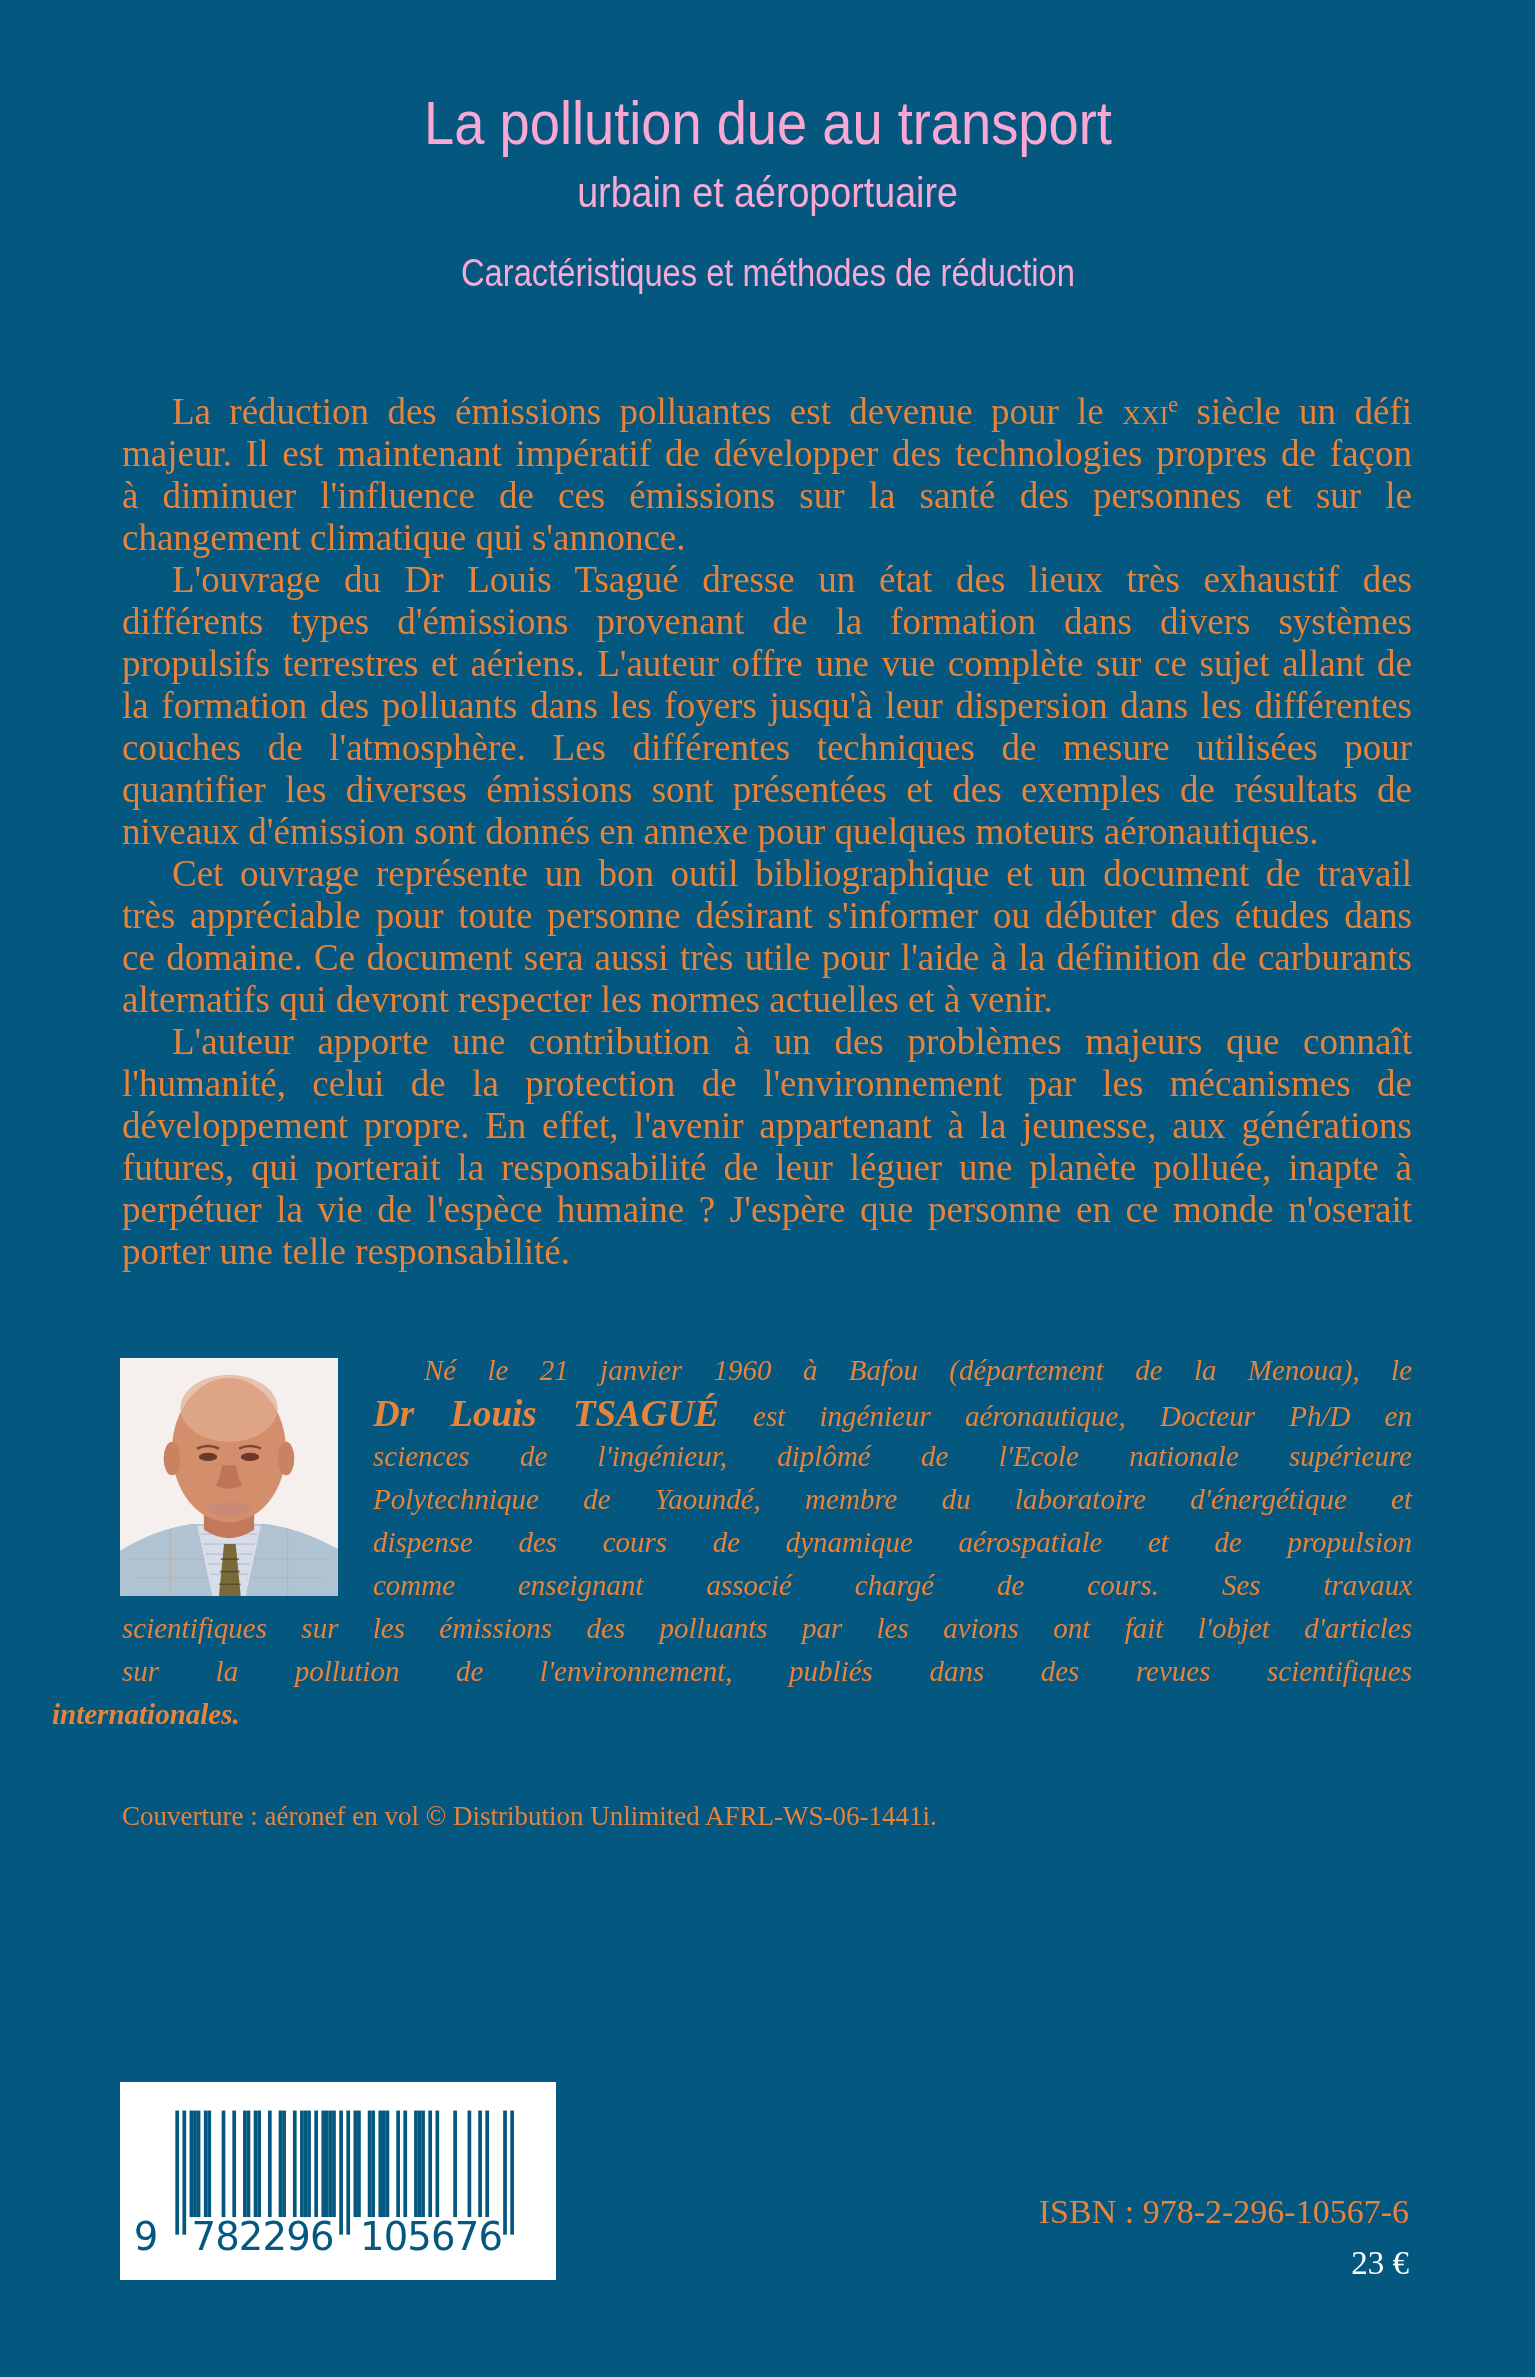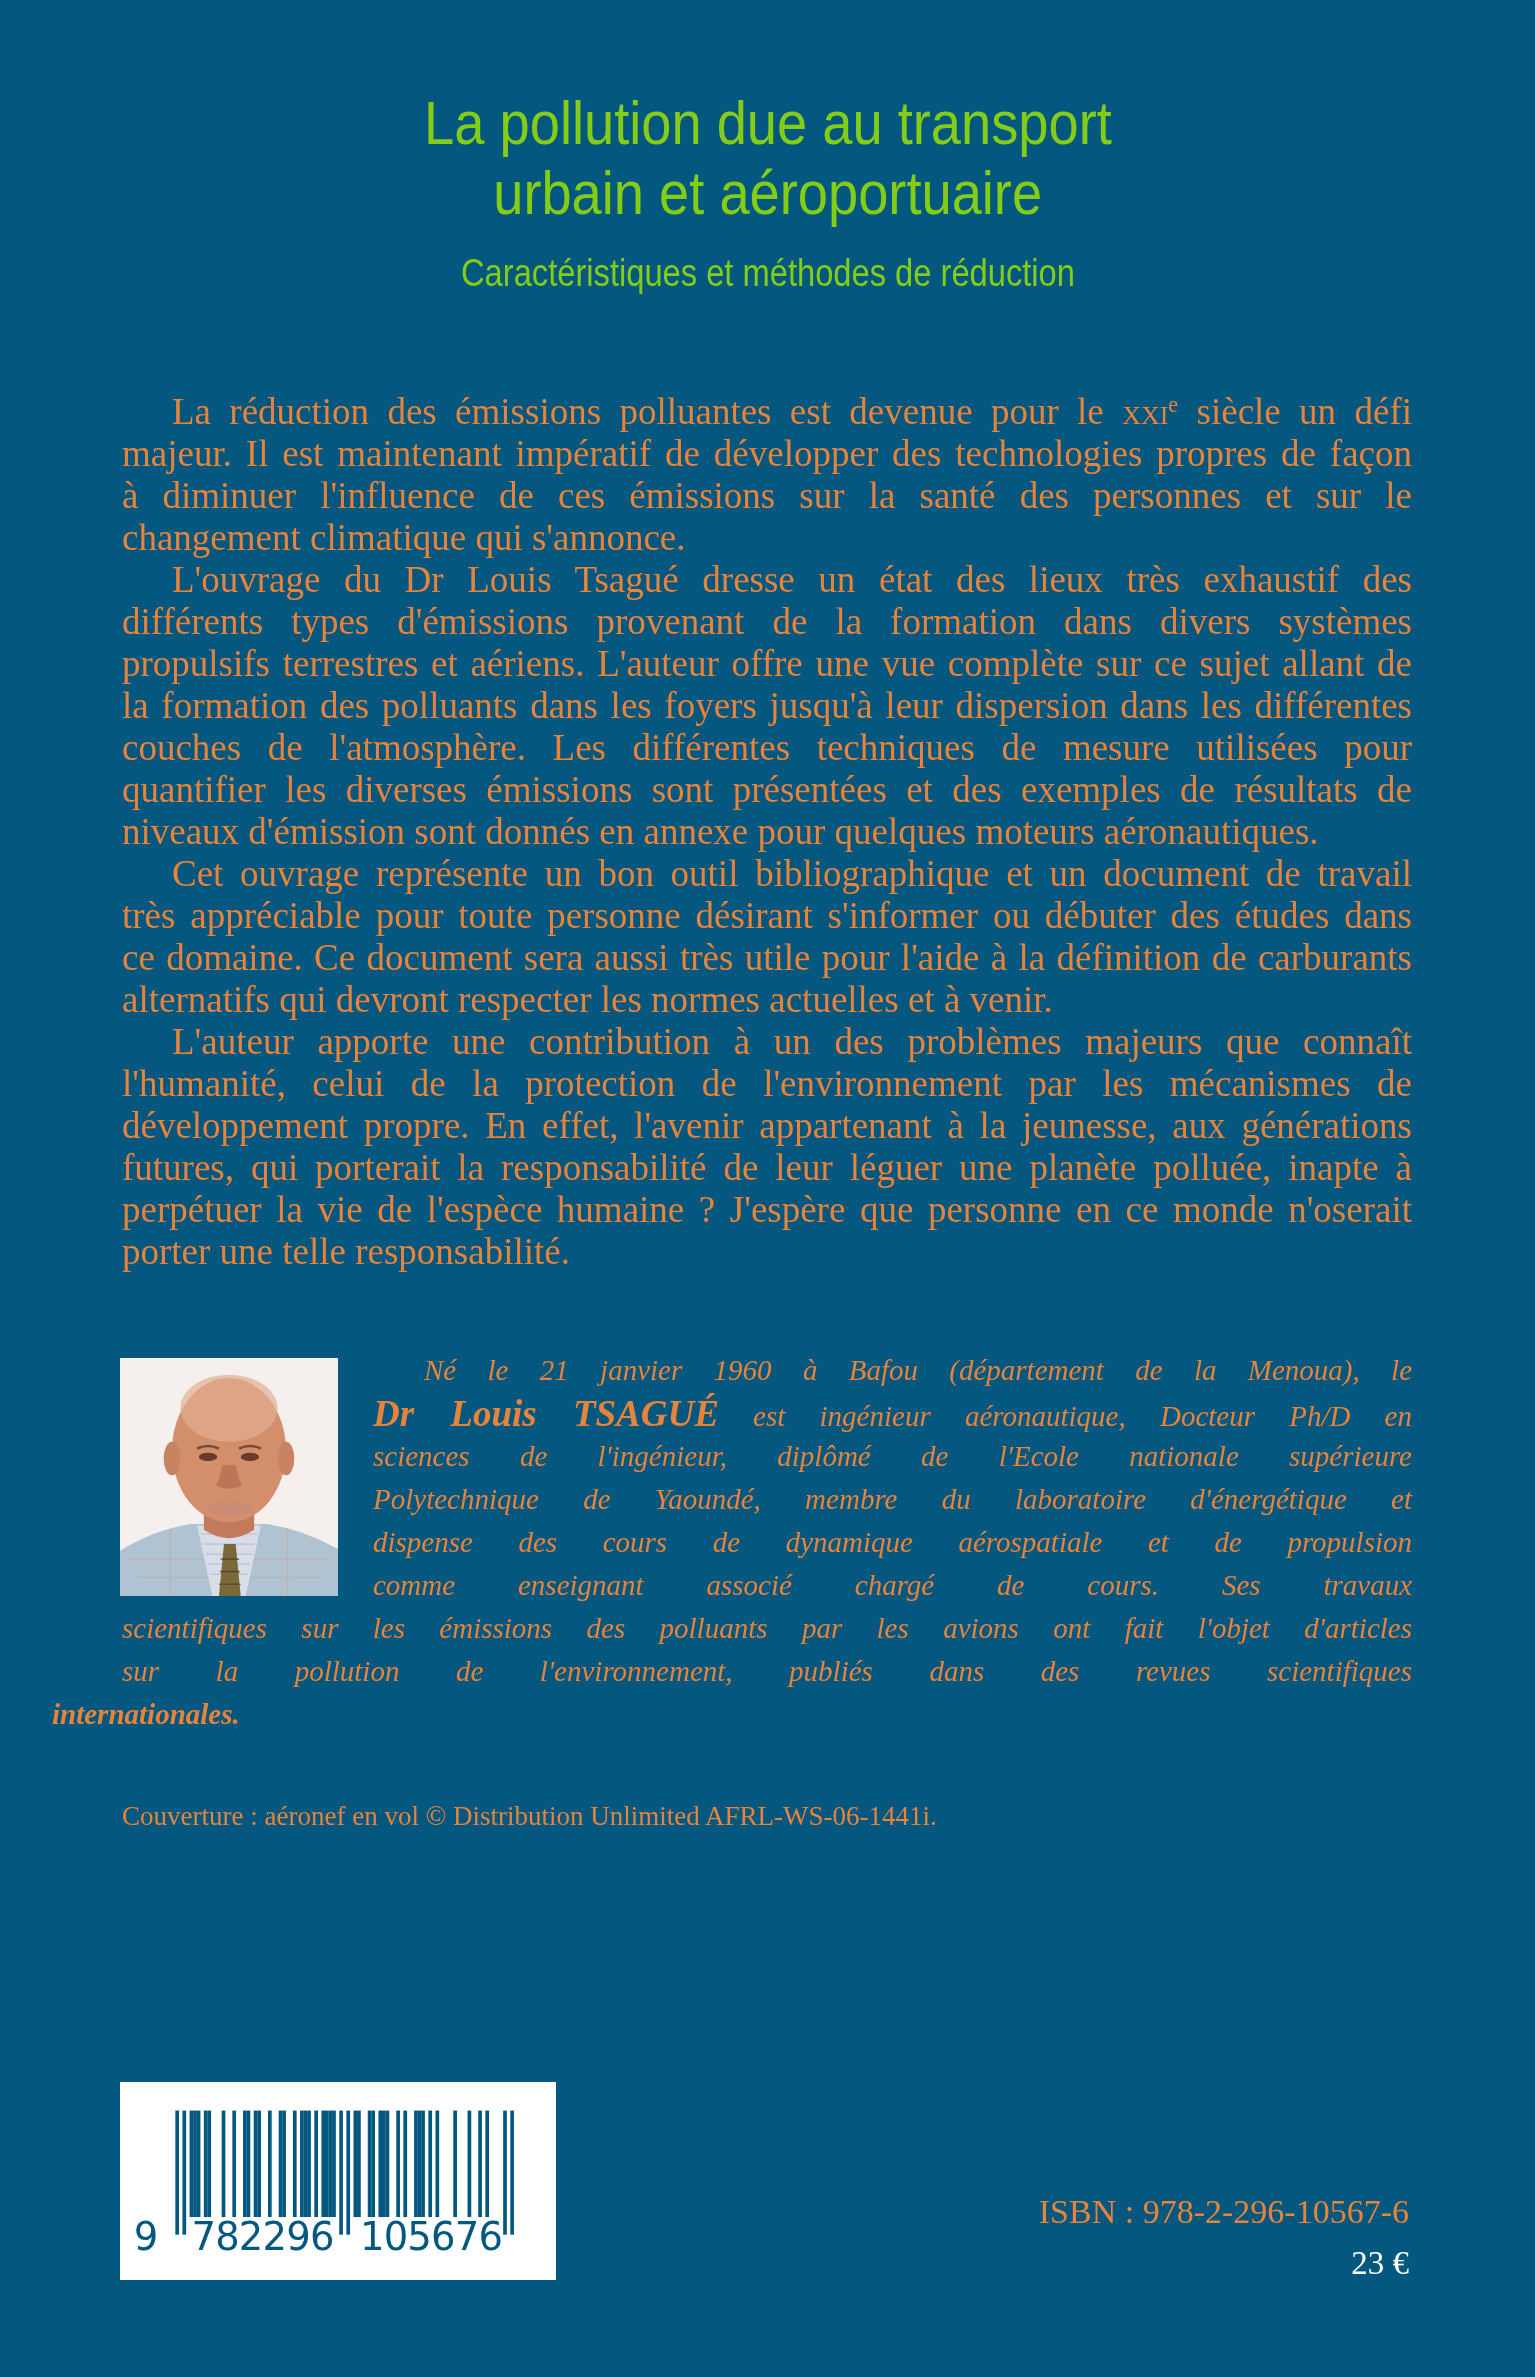--- a/index.html
+++ b/index.html
@@ -8,26 +8,26 @@
     background: #04577F;
     position: relative; overflow: hidden;
     font-family: "Liberation Serif", serif;
     color: #E8833A;
   }
   
   .title-line {
     position: absolute; left: 0; width: 1535px;
     text-align: center; white-space: nowrap;
     font-family: "Liberation Sans", sans-serif;
-    color: #84cc16;
+    color: #f9a8d4;
   }
   .title-line span { display: inline-block; transform-origin: center bottom; }
   .t1 { top: 89px; font-size: 62px; line-height: 67px; }
   .t1 span { transform: scaleX(0.875); }
-  .t2 { top: 159px; font-size: 62px; line-height: 67px; }
+  .t2 { top: 159px; font-size: 43px; line-height: 67px; }
   .t2 span { transform: scaleX(0.875); }
   .t3 { top: 248px; font-size: 38px; line-height: 50px; }
   .t3 span { transform: scaleX(0.86); }
 
   
   .body-block { position: absolute; left: 122px; width: 1290px; top: 391px; }
   .line {
     height: 42px; line-height: 42px;
     font-size: 37px; white-space: nowrap;
     text-align: justify; text-align-last: justify;

